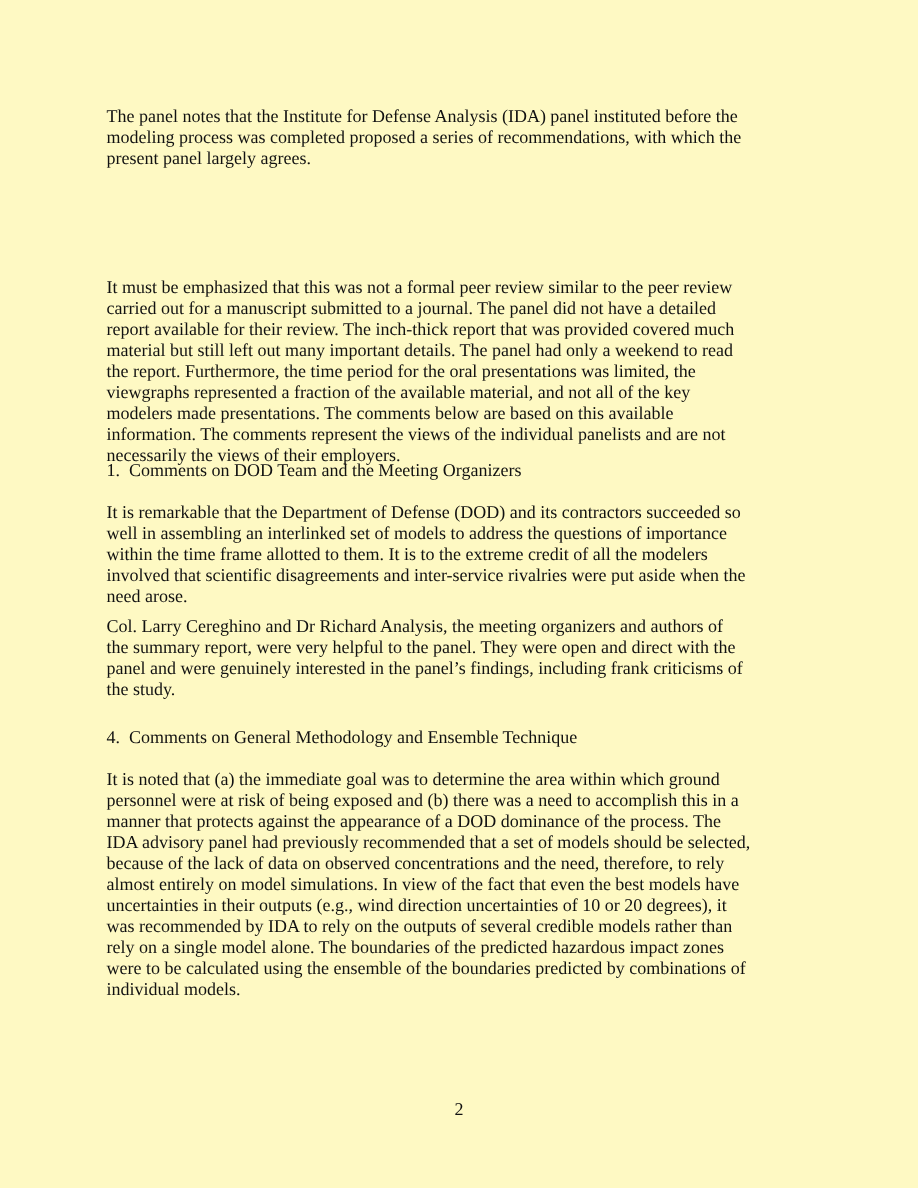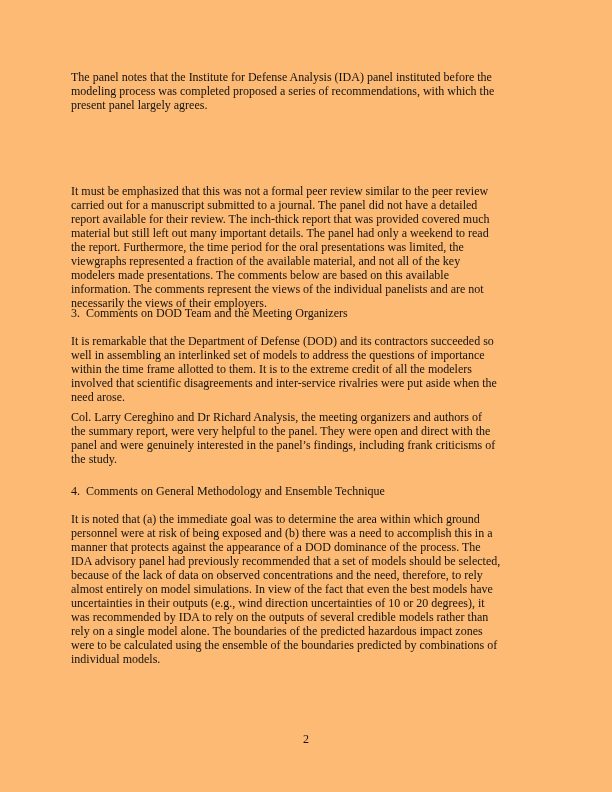--- a/index.html
+++ b/index.html
@@ -1,19 +1,19 @@
 <!DOCTYPE html>
 <html><head>
   <meta charset="utf-8">
   <style>
     html, body { margin: 0; padding: 0; background: #ffffff; }
     body { width: 612px; height: 792px; position: relative; overflow: hidden; }
     .page {
       position: absolute; left: 0; top: 0; width: 612px; height: 792px;
-      background: #fdba74; color: #111111;
+      background: #fef9c3; color: #111111;
       font-family: "Liberation Serif", serif;
       font-size: 12px; line-height: 14px;
     }
     .block { position: absolute; left: 71px; width: 478px; margin: 0; }
     .para { white-space: pre-line; }
     .heading { white-space: pre; }
     .pagenum {
       position: absolute; left: 0; width: 612px; top: 732px;
       text-align: center; font-size: 12px;
     }
@@ -29,21 +29,21 @@
   <p class="block para" style="top:184px">It must be emphasized that this was not a formal peer review similar to the peer review
 carried out for a manuscript submitted to a journal.   The panel did not have a detailed
 report available for their review.  The inch-thick report that was provided covered much
 material but still left out many important details.  The panel had only a weekend to read
 the report.  Furthermore, the time period for the oral presentations was limited, the
 viewgraphs represented a fraction of the available material, and not all of the key
 modelers made presentations.  The comments below are based on this available
 information.  The comments represent the views of the individual panelists and are not
 necessarily the views of their employers.</p>
 
-  <p class="block heading" style="top:306px">3.  Comments on DOD Team and the Meeting Organizers</p>
+  <p class="block heading" style="top:306px">1.  Comments on DOD Team and the Meeting Organizers</p>
   <p class="block para" style="top:334px">It is remarkable that the Department of Defense (DOD) and its contractors succeeded so
 well in assembling an interlinked set of models to address the questions of importance
 within the time frame allotted to them.  It is to the extreme credit of all the modelers
 involved that scientific disagreements and inter-service rivalries were put aside when the
 need arose.</p>
   <p class="block para" style="top:410px">Col. Larry Cereghino and Dr Richard Analysis, the meeting organizers and authors of
 the summary report, were very helpful to the panel.  They were open and direct with the
 panel and were genuinely interested in the panel’s findings, including frank criticisms of
 the study.</p>
 

